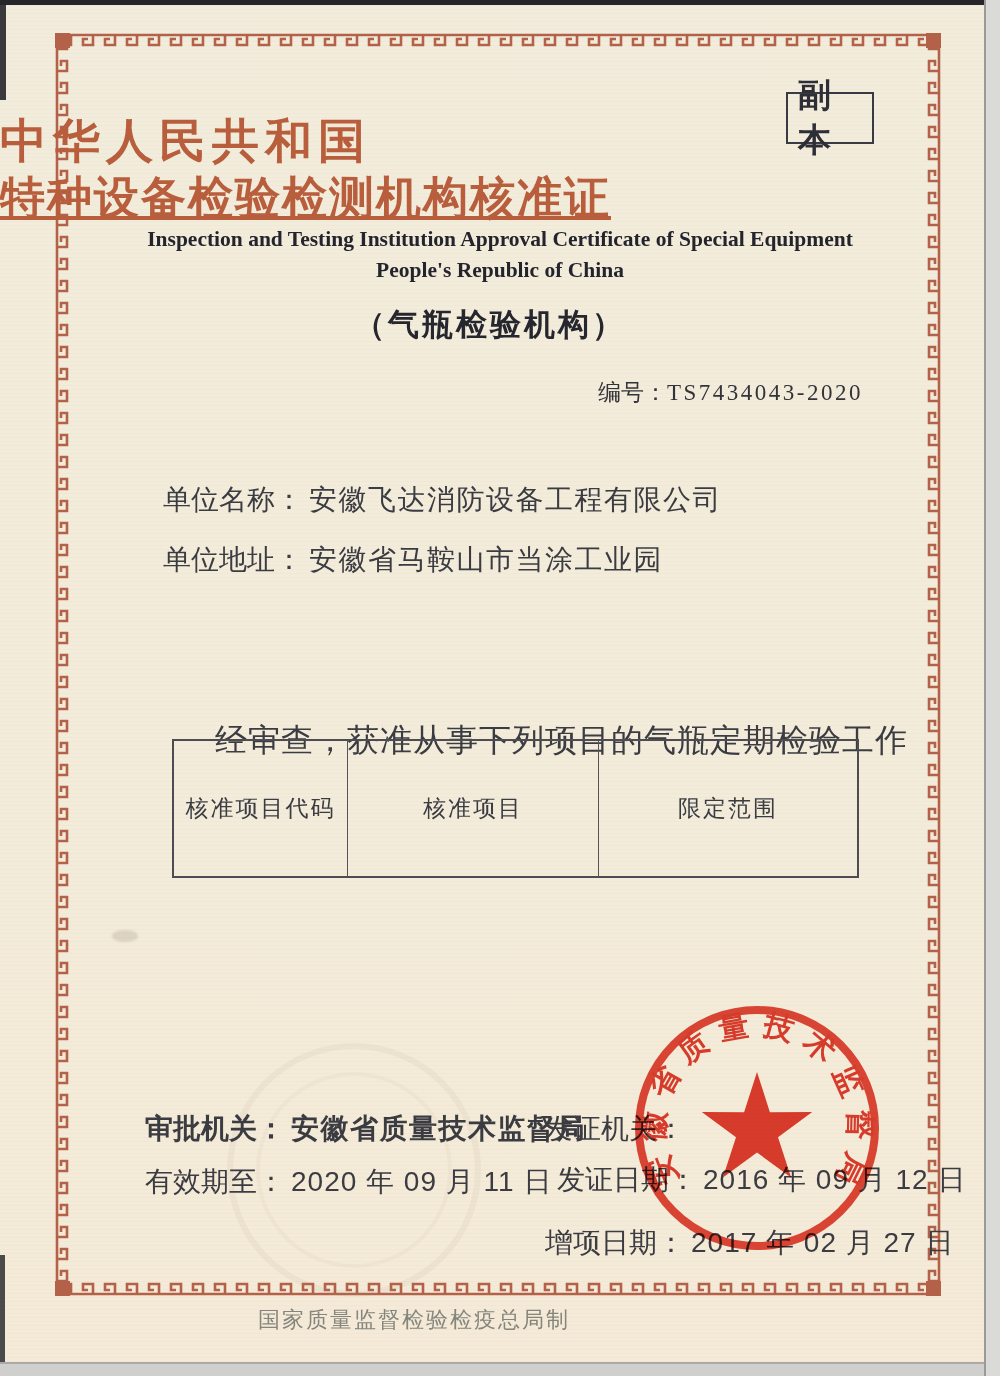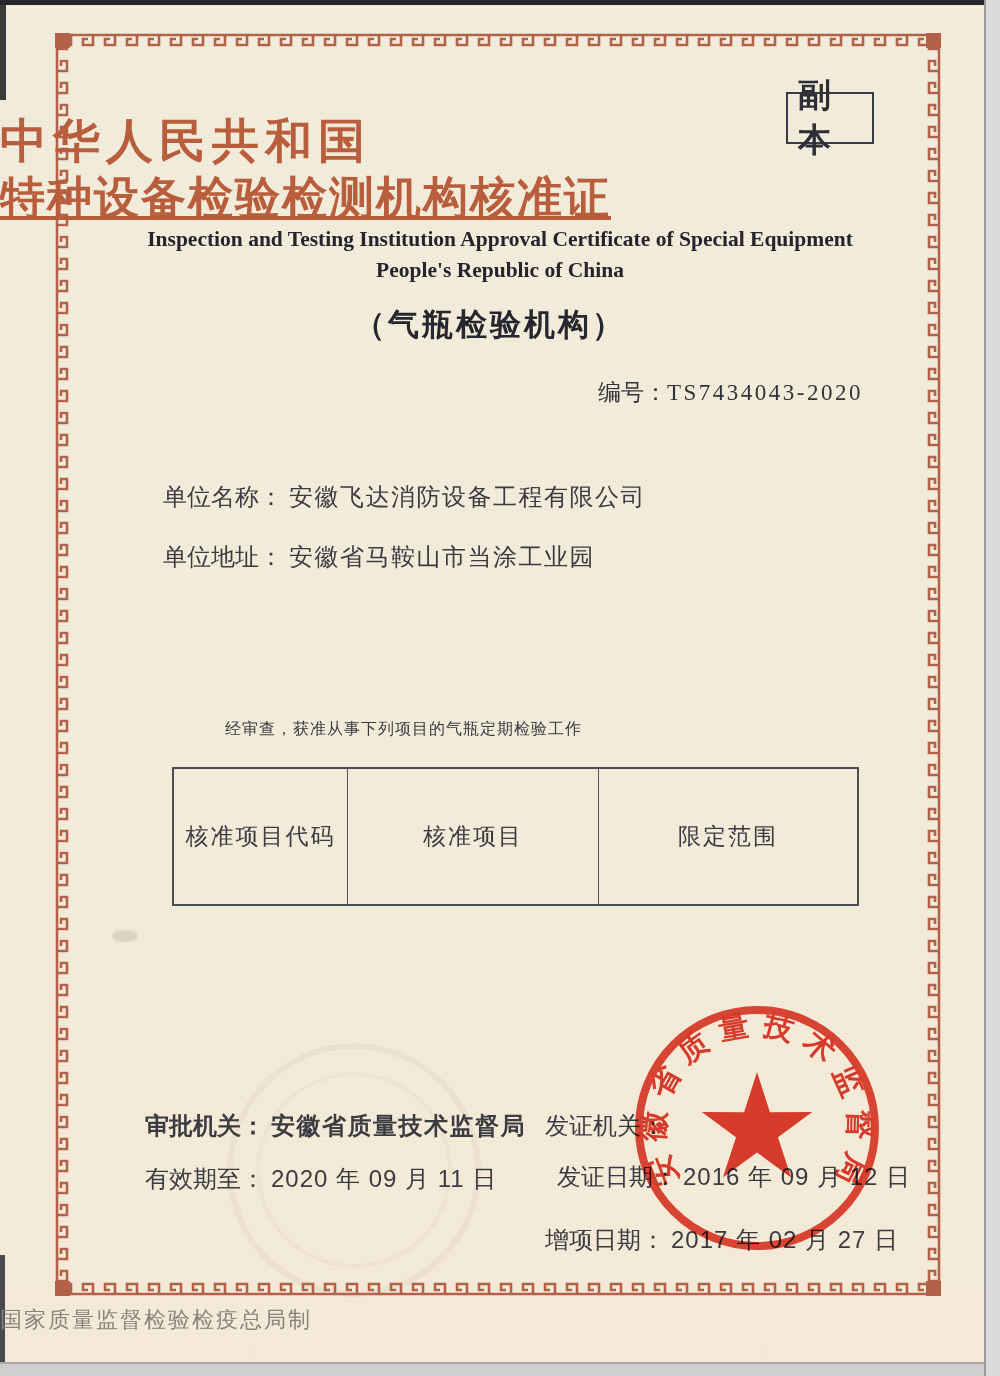--- a/index.html
+++ b/index.html
@@ -30,35 +30,35 @@
   .title-en{position:absolute;left:0;width:1000px;text-align:center;color:#24242c;
       font-weight:bold;font-size:21.5px;}
   .title-en.l1{top:227px;}
   .title-en.l2{top:258px;}
   .subtitle{position:absolute;left:0;top:304px;width:980px;text-align:center;
       color:#26262e;font-weight:bold;font-size:31px;letter-spacing:3px;}
 
   .serial{position:absolute;left:598px;top:377px;font-size:23px;color:#33333a;}
   .serial .v{letter-spacing:2.5px;}
 
-  .fld{position:absolute;color:#3b3b42;font-size:24px;white-space:nowrap;}
+  .fld{position:absolute;color:#3b3b42;font-size:28px;white-space:nowrap;}
   .fld .v{margin-left:6px;letter-spacing:1.5px;}
   .fld .v.sans{font-family:"Liberation Sans","DejaVu Sans",sans-serif;letter-spacing:1px;}
 
-  .note{position:absolute;left:225px;top:719px;font-size:16px;color:#3b3b42;letter-spacing:1px;}
+  .note{position:absolute;left:215px;top:719px;font-size:32px;color:#3b3b42;letter-spacing:1px;}
 
-  table.approval{position:absolute;left:172px;top:767px;width:681px;height:139px;
+  table.approval{position:absolute;left:172px;top:739px;width:681px;height:139px;
       border-collapse:collapse;table-layout:fixed;font-size:23px;color:#3b3b42;}
   table.approval th,table.approval td{border:1.6px solid #54545a;text-align:center;
       font-weight:normal;padding:0;letter-spacing:2px;}
   table.approval{border:2.5px solid #4c4c52;}
   table.approval tr.hd{height:64px;}
   table.approval tr.bd{height:74px;font-size:24px;}
 
-  .producer{position:absolute;left:0;top:1305px;width:828px;text-align:left;
+  .producer{position:absolute;left:0;top:1305px;width:828px;text-align:center;
       font-family:Liberation Serif, serif;
       font-size:22px;color:#85857d;letter-spacing:2px;}
 
   .stamp{position:absolute;left:627px;top:998px;width:260px;height:260px;
       mix-blend-mode:multiply;opacity:.92;}
   .ghost-seal{position:absolute;left:222px;top:1038px;width:264px;height:264px;opacity:.5;}
 
   .smudge{position:absolute;left:112px;top:930px;width:26px;height:12px;border-radius:50%;
       background:rgba(150,140,125,.25);filter:blur(1px);}
 </style>

